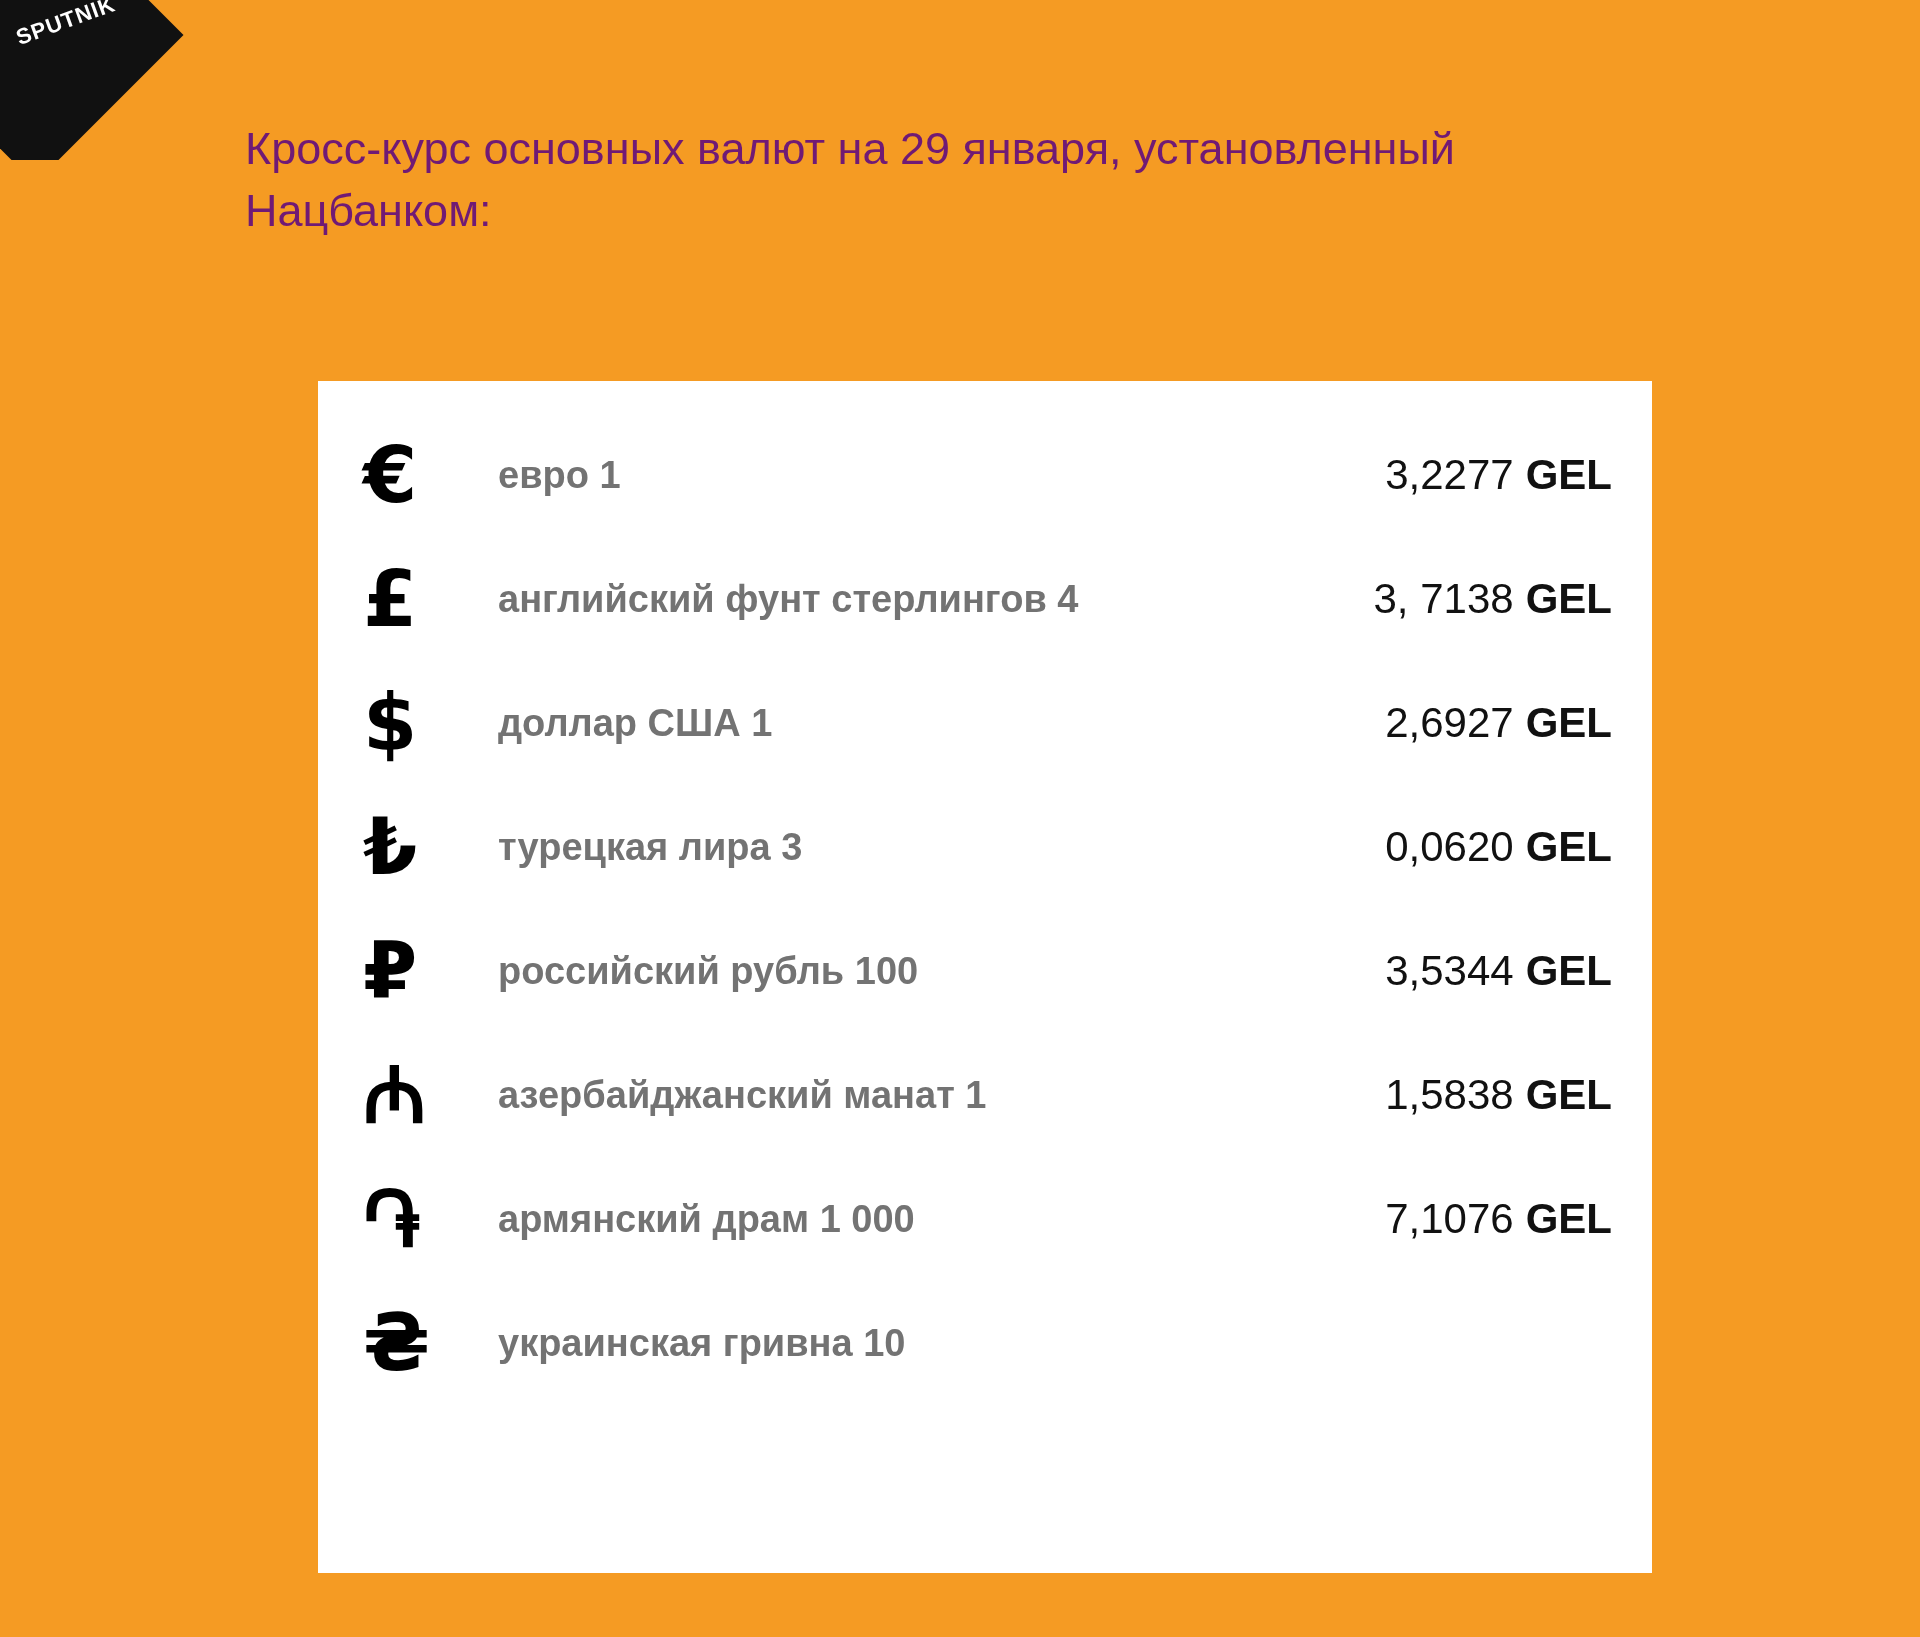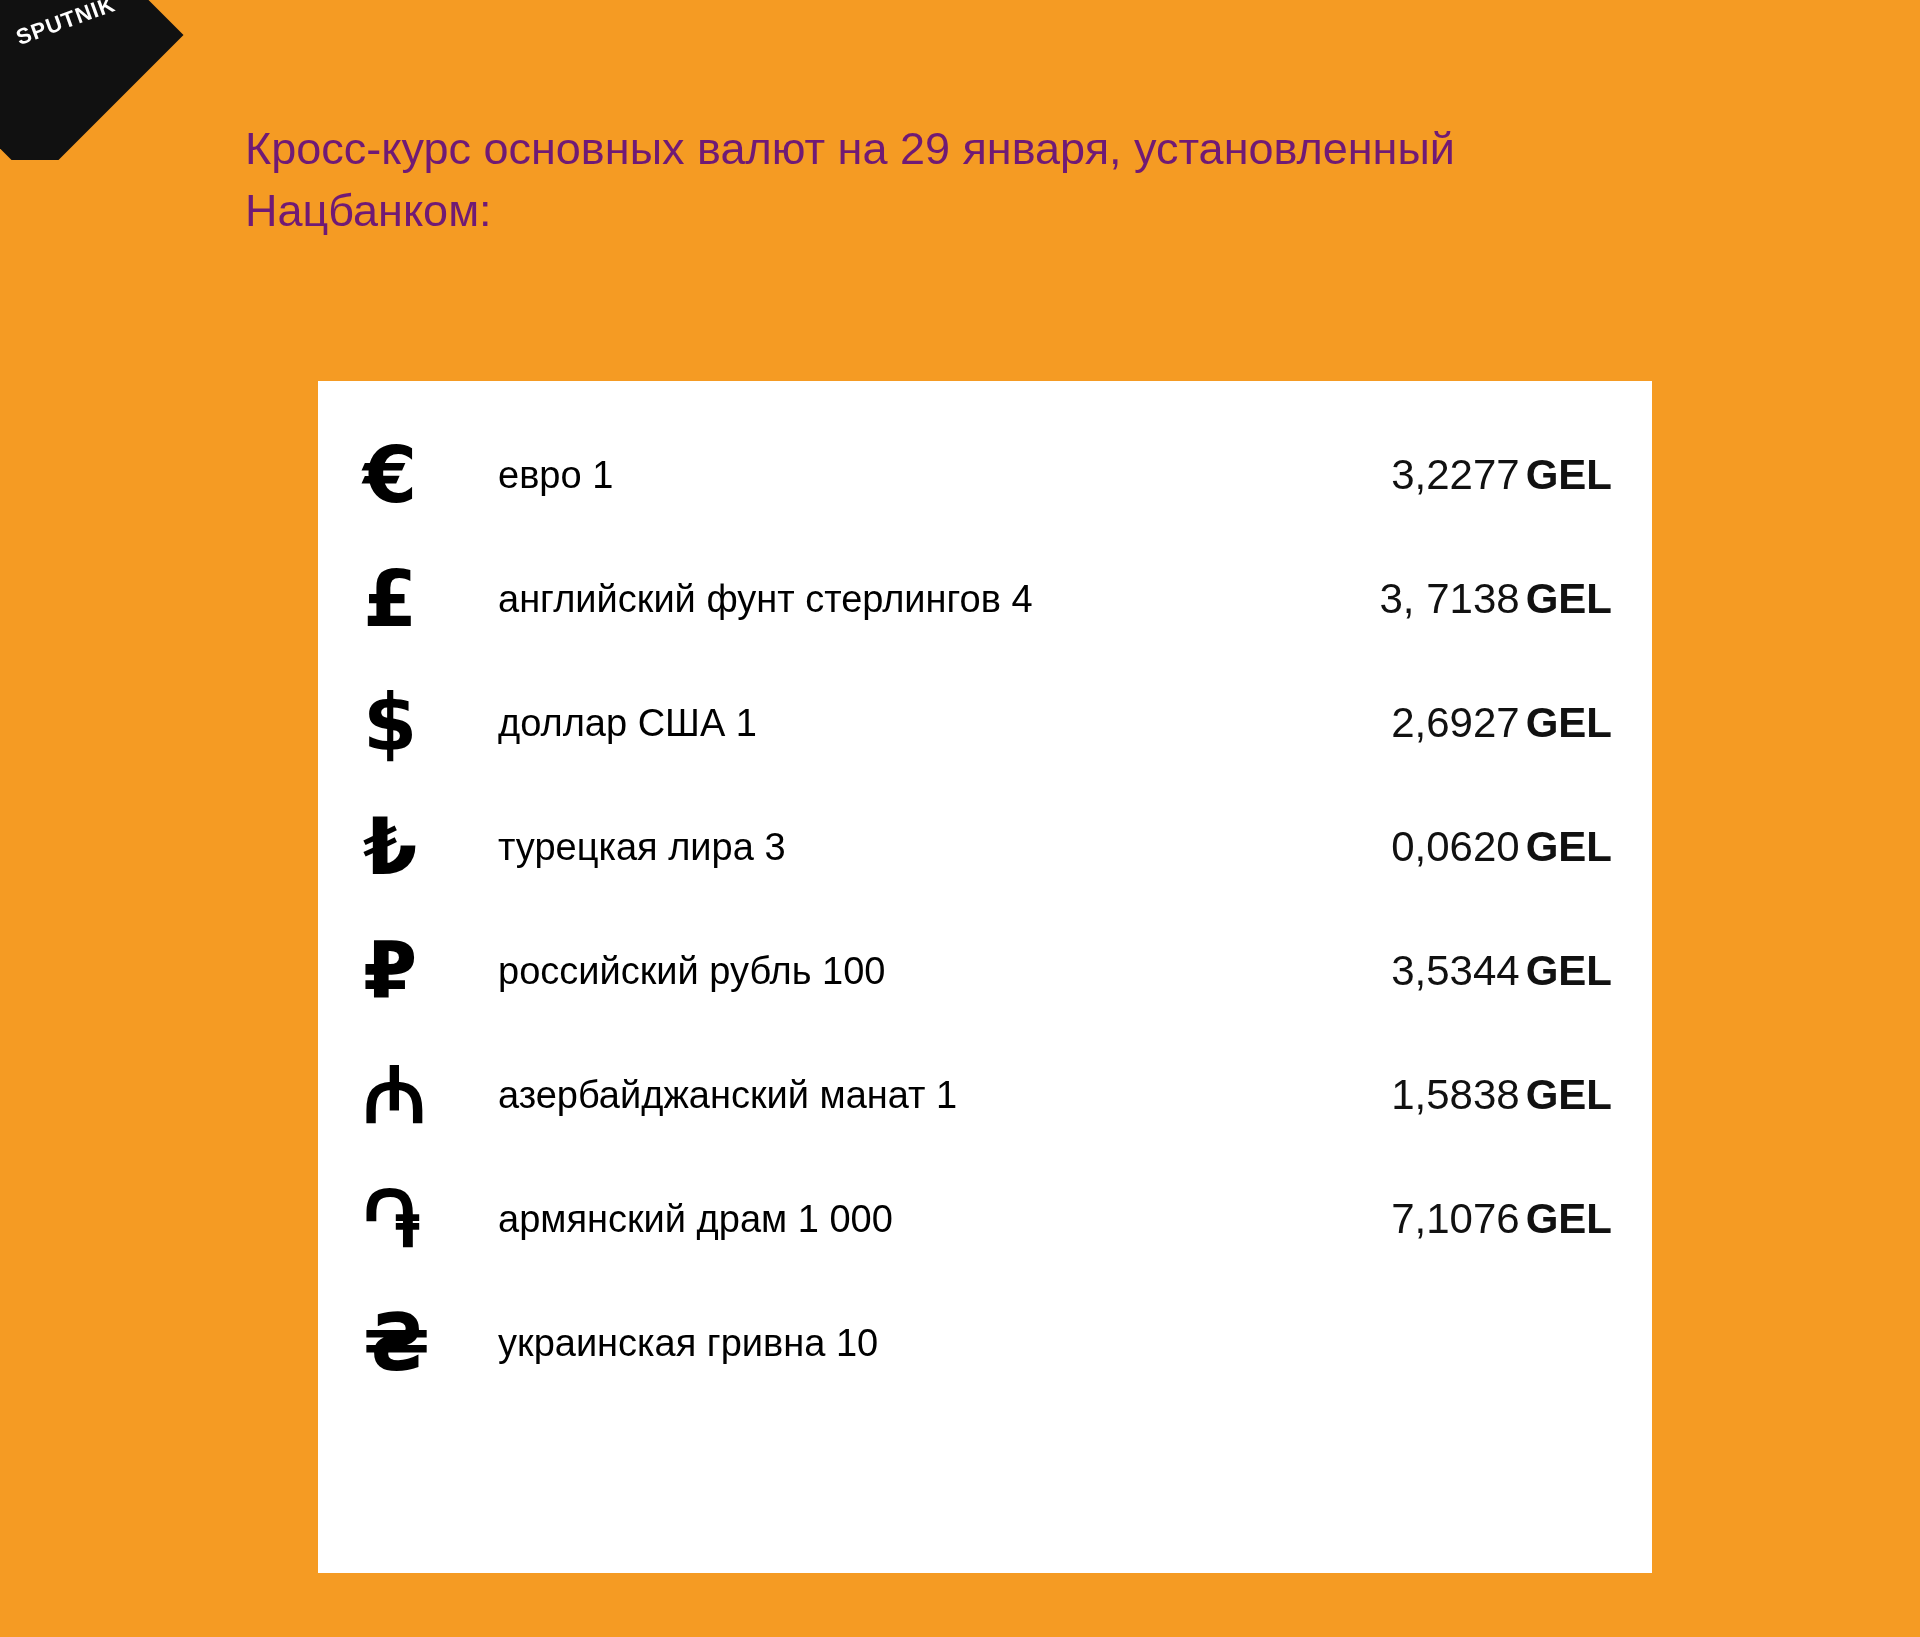--- a/index.html
+++ b/index.html
@@ -88,38 +88,38 @@
     line-height: 1;
     color: #000000;
     font-weight: bold;
     text-align: left;
     font-family: "DejaVu Sans", sans-serif;
   }
 
   .name {
     flex: 1 1 auto;
     font-size: 38px;
-    font-weight: normal;
-    color: #000000;
+    font-weight: bold;
+    color: #737373;
     white-space: nowrap;
   }
 
   .value {
     flex: 0 0 320px;
     text-align: right;
     font-size: 42px;
     color: #111111;
     white-space: nowrap;
   }
   .value .num {
     font-weight: 400;
   }
   .value .cur {
     font-weight: bold;
-    margin-left: 6px;
+    margin-left: 12px;
   }
 </style>
 </head>
 <body>
 
 <div class="corner-logo">
   <div class="tri"></div>
   <div class="brand">SPUTNIK</div>
 </div>
 

